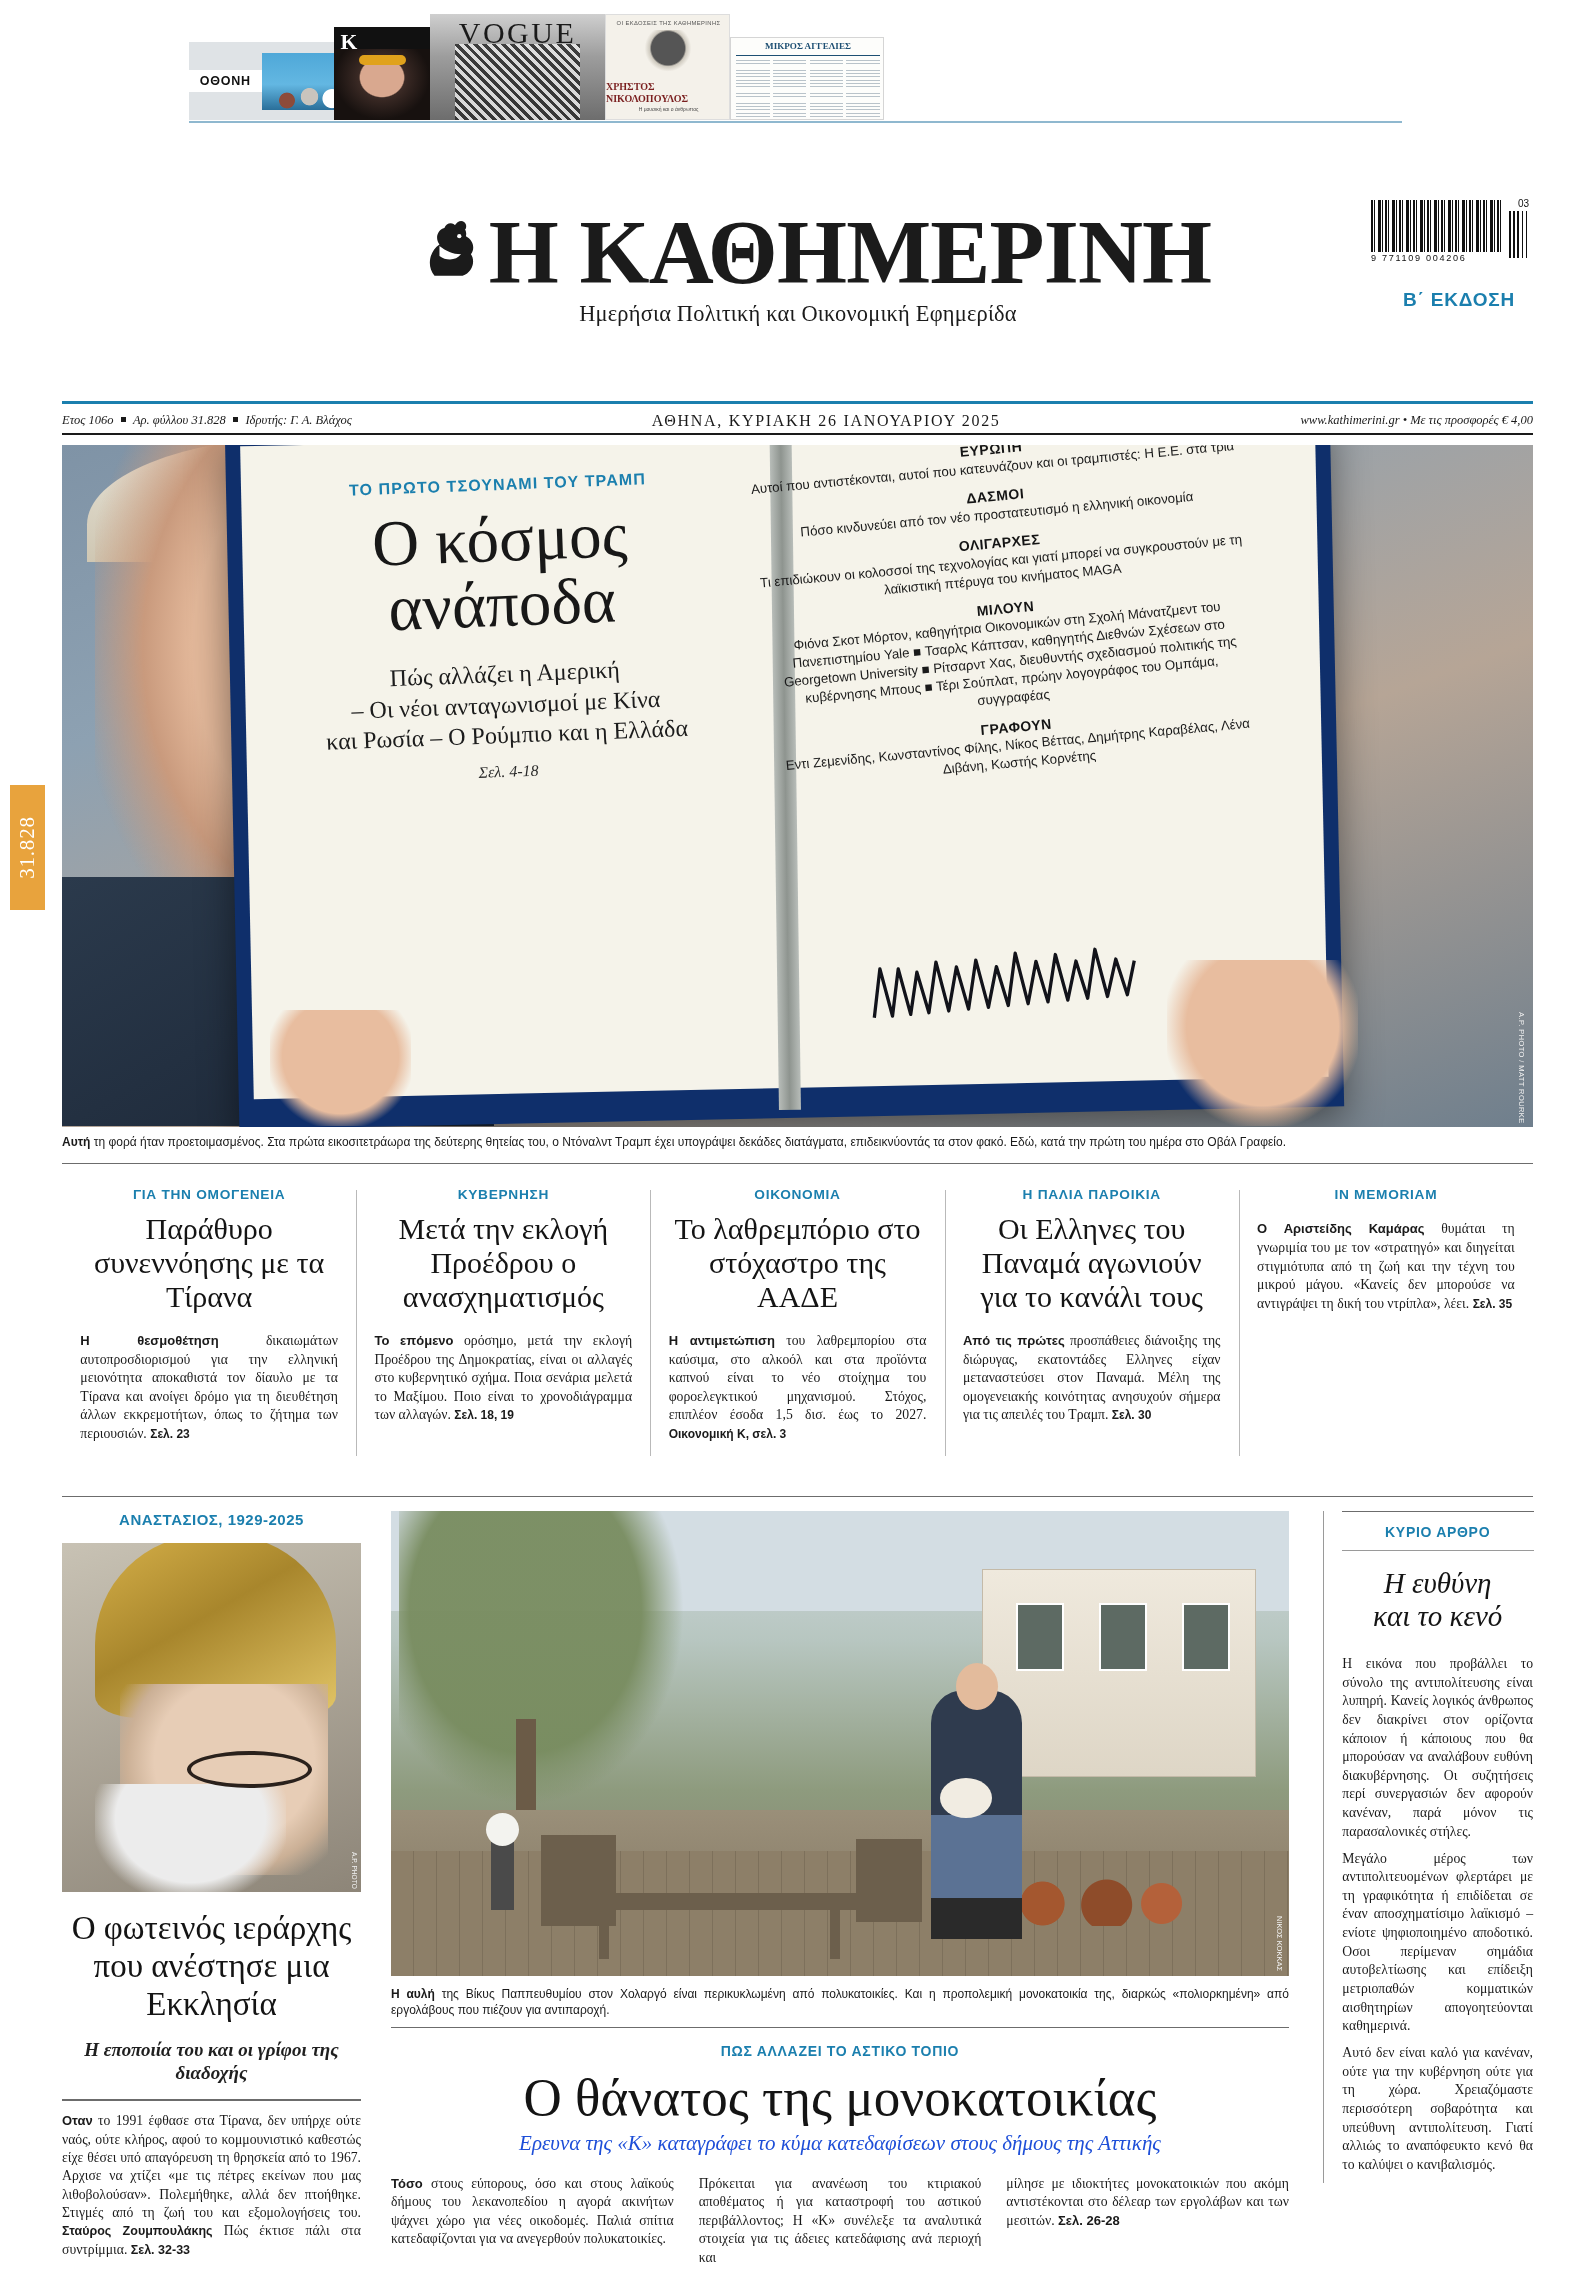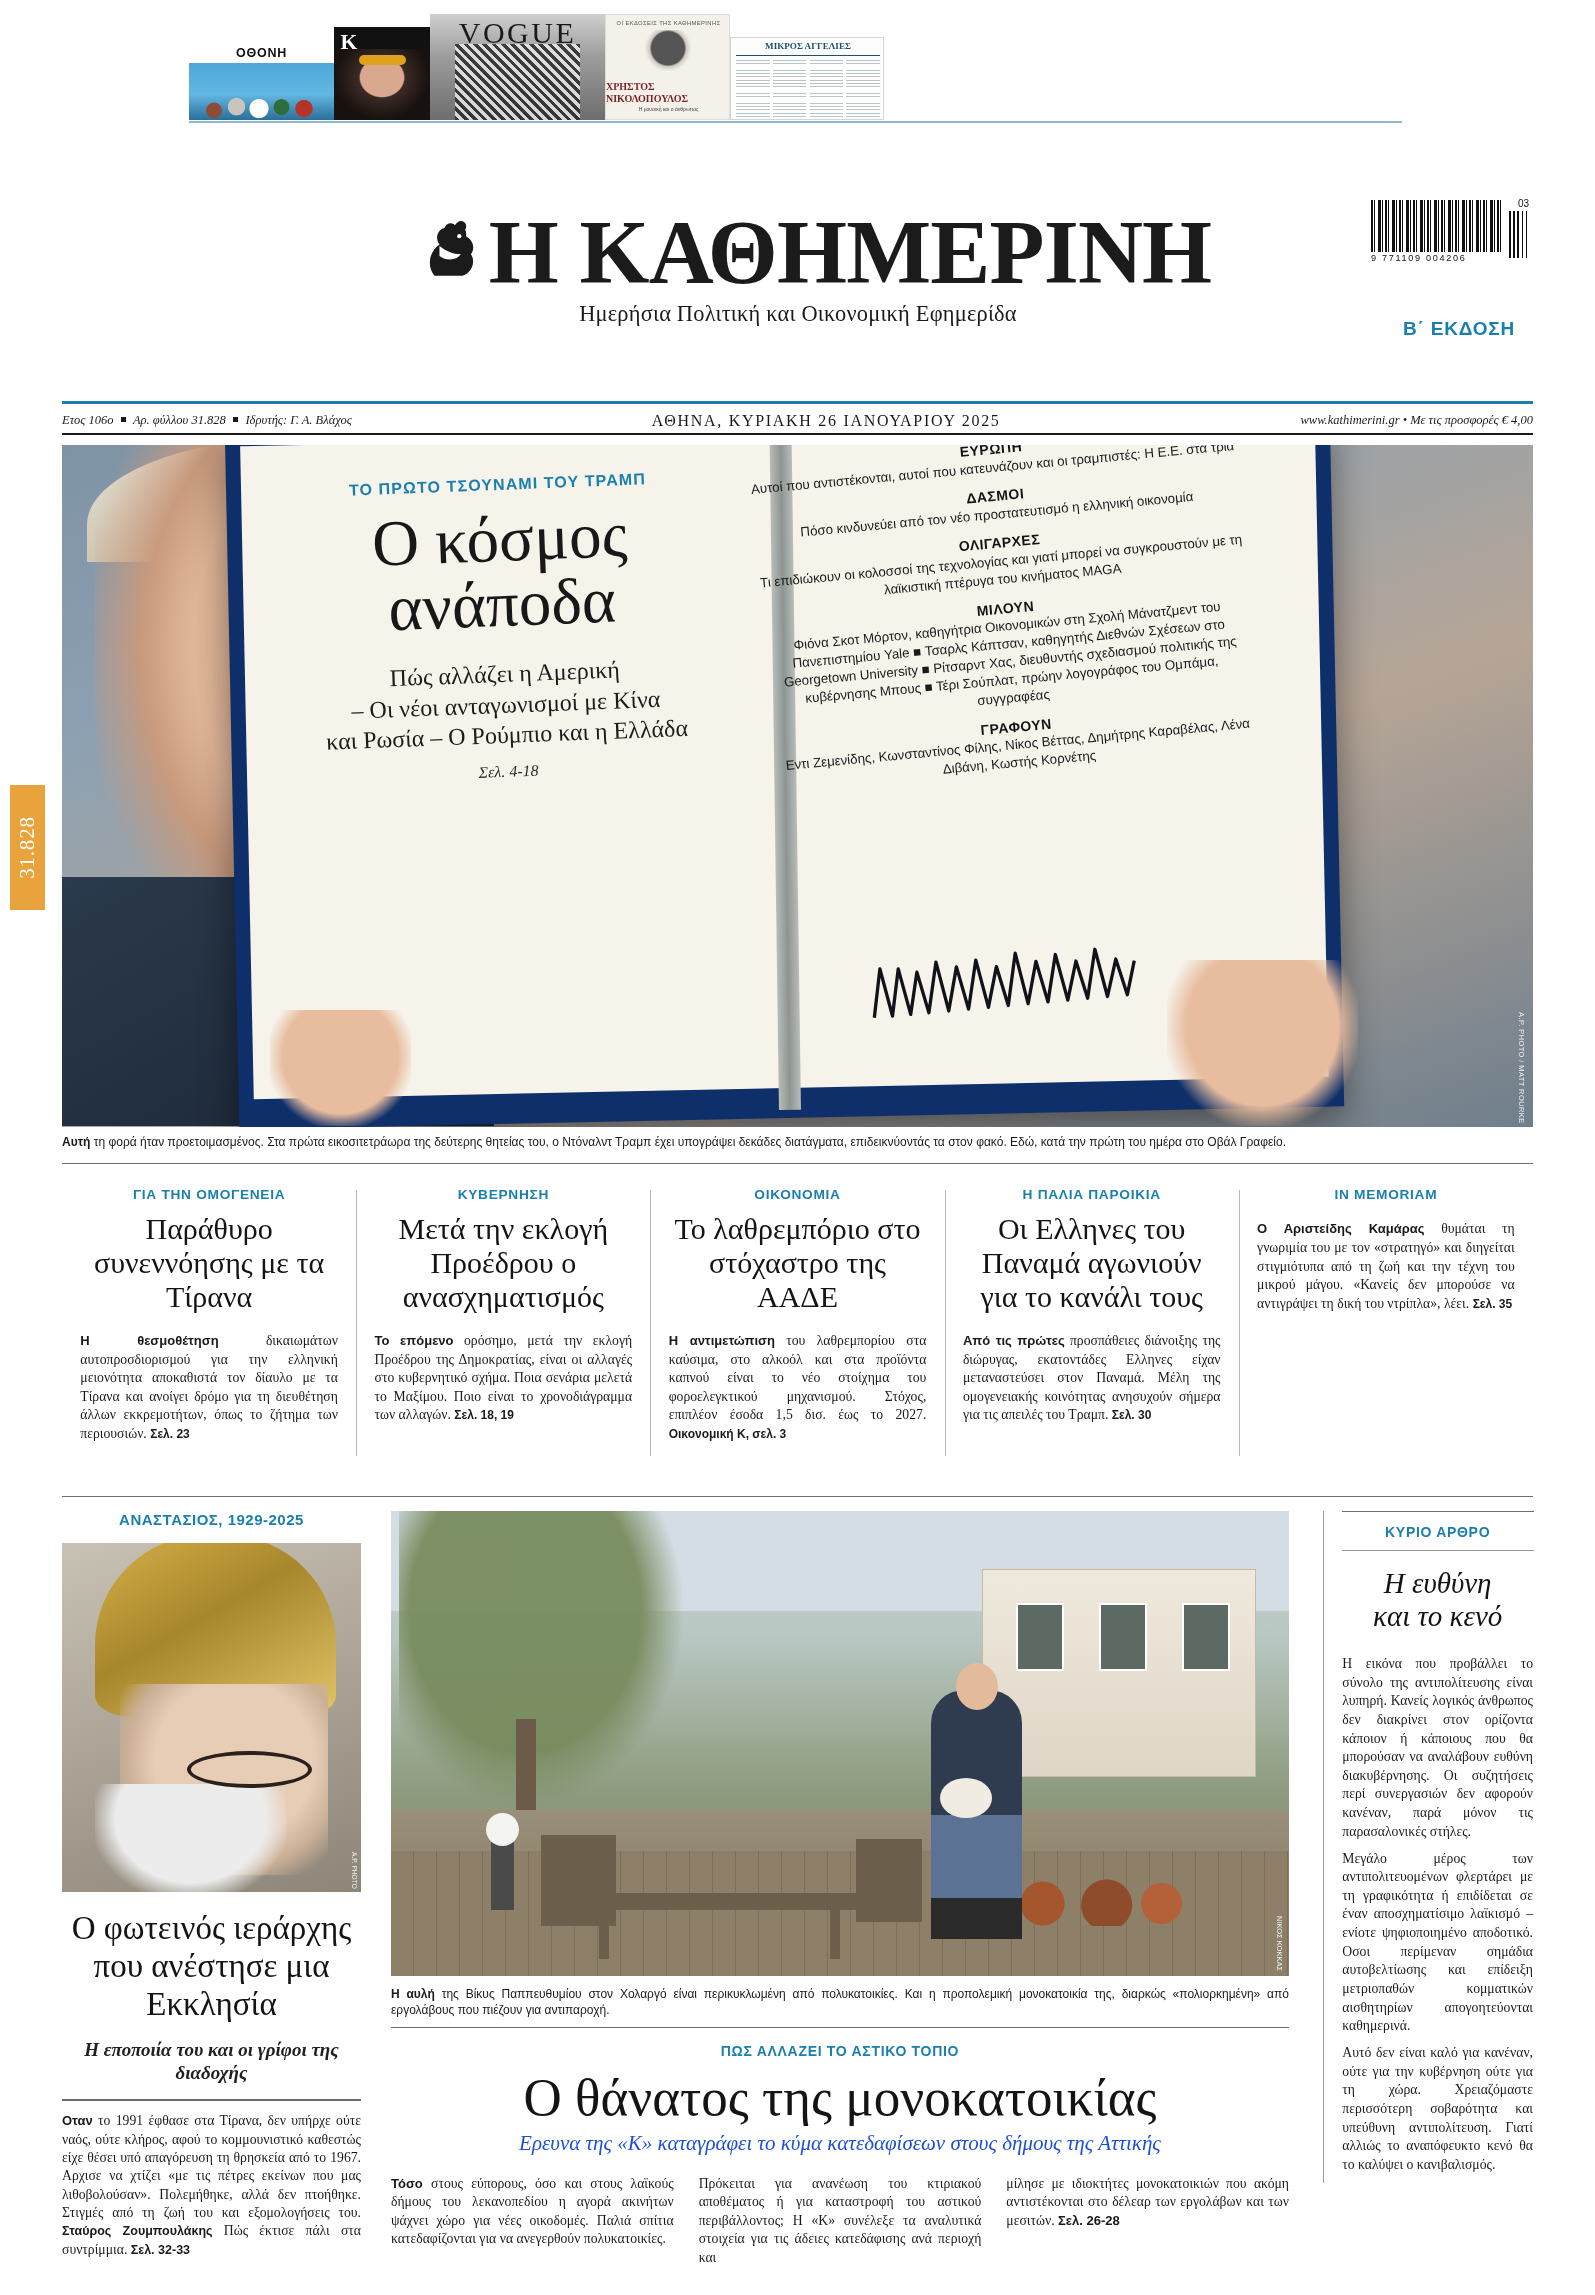--- a/index.html
+++ b/index.html
@@ -20,21 +20,21 @@
     position:absolute; left:0; top:0; width:1596px; height:214px;
     background:#ffffff;
   }
   .promo-inner {
     position:absolute; left:189px; top:20px; width:1213px; height:100px;
     display:flex; align-items:flex-end; gap:0;
   }
   .promo-item { position:relative; overflow:hidden; }
   .promo-othoni {
     width:145px; height:78px; background:#dfe3e6;
-    display:flex; flex-direction:column; align-items:center; justify-content:flex-start;
+    display:flex; flex-direction:row; align-items:center; justify-content:flex-start;
   }
   .othoni-band {
     width:145px; height:21.6px; background:#ffffff;
     color:#111; font-weight:bold; font-size:12.5px; letter-spacing:0.8px;
     display:flex; align-items:center; justify-content:center;
   }
   .othoni-photo {
     width:145px; height:57px;
     background:linear-gradient(180deg,#4fa8d8 0%, #63b7e2 55%, #2a6f9a 100%);
     position:relative;
@@ -164,21 +164,21 @@
   }
   .barcode-issue {
     position:absolute; right:0; top:-1.7px; font-size:10px; color:#111;
   }
   .barcode-side {
     position:absolute; right:0; top:11.6px; width:20px; height:47px;
     background:repeating-linear-gradient(90deg,#111 0 1.7px,#fff 1.7px 4.2px);
   }
   .edition-tag {
     position:absolute; left:1380px; top:81px; width:158px; text-align:center;
-    color:#1b7fae; font-weight:bold; font-size:19px; letter-spacing:0.8px;margin-top:29px;
+    color:#1b7fae; font-weight:bold; font-size:19px; letter-spacing:0.8px;
   }
 
   
   .datebar-top {
     position:absolute; left:62px; top:401px; width:1471px; height:3.3px; background:#1b7fae;
   }
   .datebar {
     position:absolute; left:62px; top:409px; width:1471px; height:23px;
     display:flex; align-items:center; justify-content:space-between;
     font-family:"Liberation Serif", serif;

